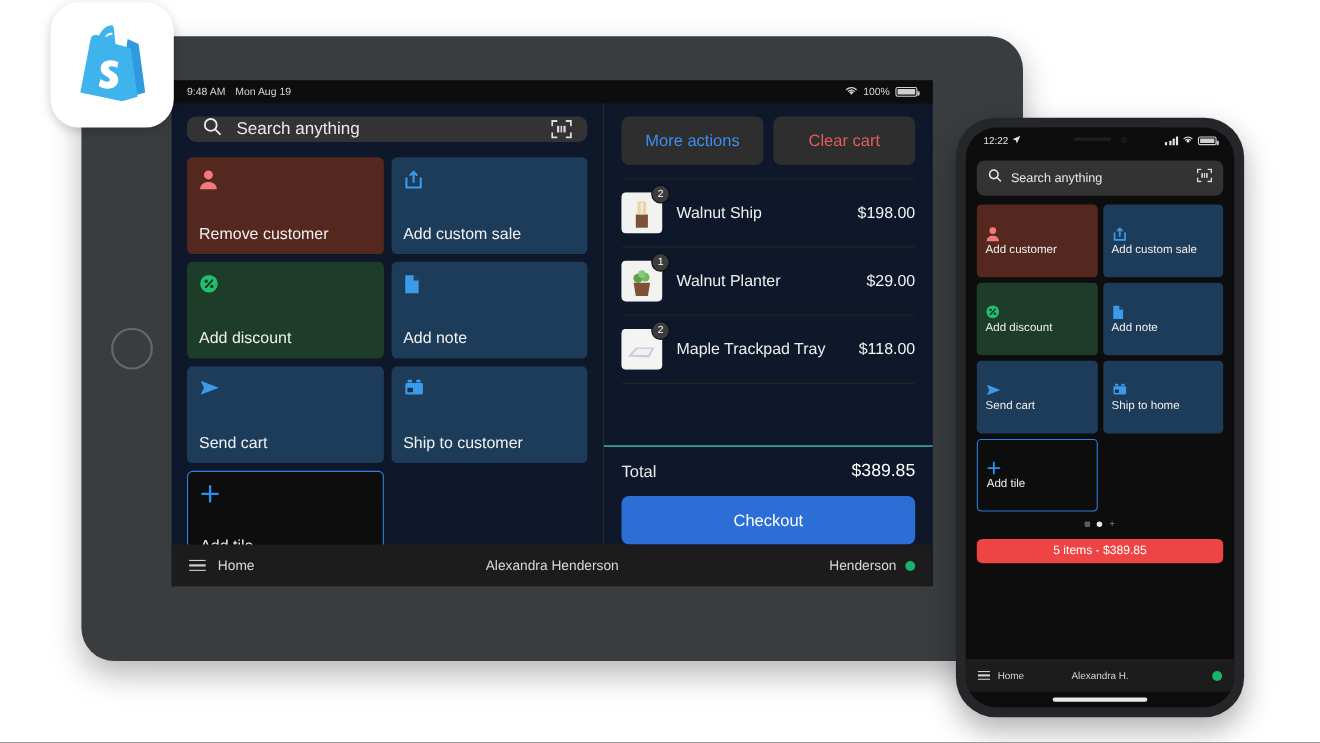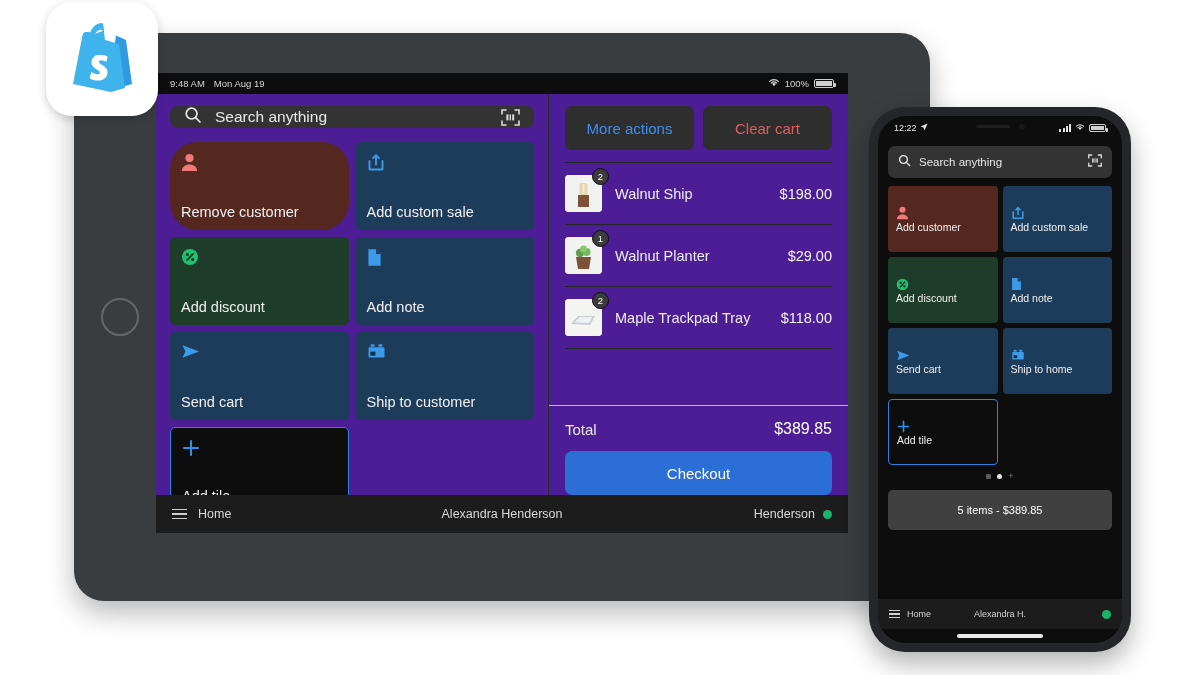--- a/index.html
+++ b/index.html
@@ -33,21 +33,21 @@
   }
   .tablet::before { 
     content: ""; position: absolute; left: 27px; top: 50%;
     width: 34px; height: 34px; transform: translateY(-50%);
     border: 2px solid #6d7073; border-radius: 50%;
     opacity: .85;
   }
   .tablet-screen {
     position: absolute; left: 82px; top: 40px;
     width: 692px; height: 460px;
-    background: #4c1d95; overflow: hidden;
+    background: #0f172a; overflow: hidden;
     display: flex; flex-direction: column;
   }
   .t-statusbar {
     height: 21px; flex: 0 0 21px;
     display: flex; align-items: center;
     padding: 0 14px; color: #d6d6d6; font-size: 9.5px;
     background: #0d0d0d;
   }
   .t-statusbar .st-left { display: flex; gap: 9px; align-items: center; }
   .t-statusbar .st-right { margin-left: auto; display: flex; gap: 5px; align-items: center; }
@@ -78,21 +78,21 @@
     margin-top: 14px; display: grid; grid-template-columns: 1fr 1fr;
     gap: 7px;
   }
   .tile {
     height: 88px; border-radius: 5px; padding: 11px 11px 10px;
     display: flex; flex-direction: column; justify-content: space-between;
     cursor: pointer;
   }
   .tile .t-ico { height: 20px; }
   .tile .t-lab { color: #f1f1f1; font-size: 14.5px; }
-  .tile.red   { background: #55281f; border-radius: 27px; }
+  .tile.red   { background: #55281f; }
   .tile.blue  { background: #1d3c5a; }
   .tile.green { background: #1d3d2a; }
   .tile.addtile {
     background: #0d0d0d; border: 1.5px solid #2d7fe0;
     grid-column: 1 / 2;
   }
   .tile.addtile .t-lab { font-size: 14.5px; }
   .pagedots {
     margin-top: 9px; display: flex; gap: 7px; align-items: center;
     justify-content: center; width: 189px; margin-left: 0; padding-left: 2px;
@@ -199,21 +199,21 @@
   .p-tile .p-lab { color: #f0f0f0; font-size: 10.5px; }
   .p-tile.red { background: #55281f; }
   .p-tile.blue { background: #1d3c5a; }
   .p-tile.green { background: #1d3d2a; }
   .p-tile.addtile { background: #0d0d0d; border: 1.2px solid #2d7fe0; grid-column: 1 / 2; }
   .p-dots { display: flex; gap: 6px; justify-content: center; align-items: center; margin-top: 7px; }
   .p-dots .sq { width: 5px; height: 5px; background: #5c5c5c; border-radius: 1px; }
   .p-dots .dd { width: 5px; height: 5px; border-radius: 50%; background: #e8e8e8; }
   .p-dots .pl { color: #7e7e7e; font-size: 9px; line-height: 1; }
   .p-cartbtn {
-    margin: 9px 0 0; height: 40px; background: #404040; border-radius: 5px;
+    margin: 9px 0 0; height: 22px; background: #ef4444; border-radius: 5px;
     color: #fff; font-size: 11px; display: flex; align-items: center;
     justify-content: center; cursor: pointer;
   }
   .p-bottombar {
     height: 30px; flex: 0 0 30px; background: #1c1c1c;
     display: flex; align-items: center; padding: 0 11px;
     color: #d4d4d4; font-size: 9px; position: relative; margin-top: 7px;
   }
   .p-bottombar .pb-center { position: absolute; left: 0; right: 0; text-align: center; }
   .hamb-s { display: flex; flex-direction: column; gap: 2px; }

